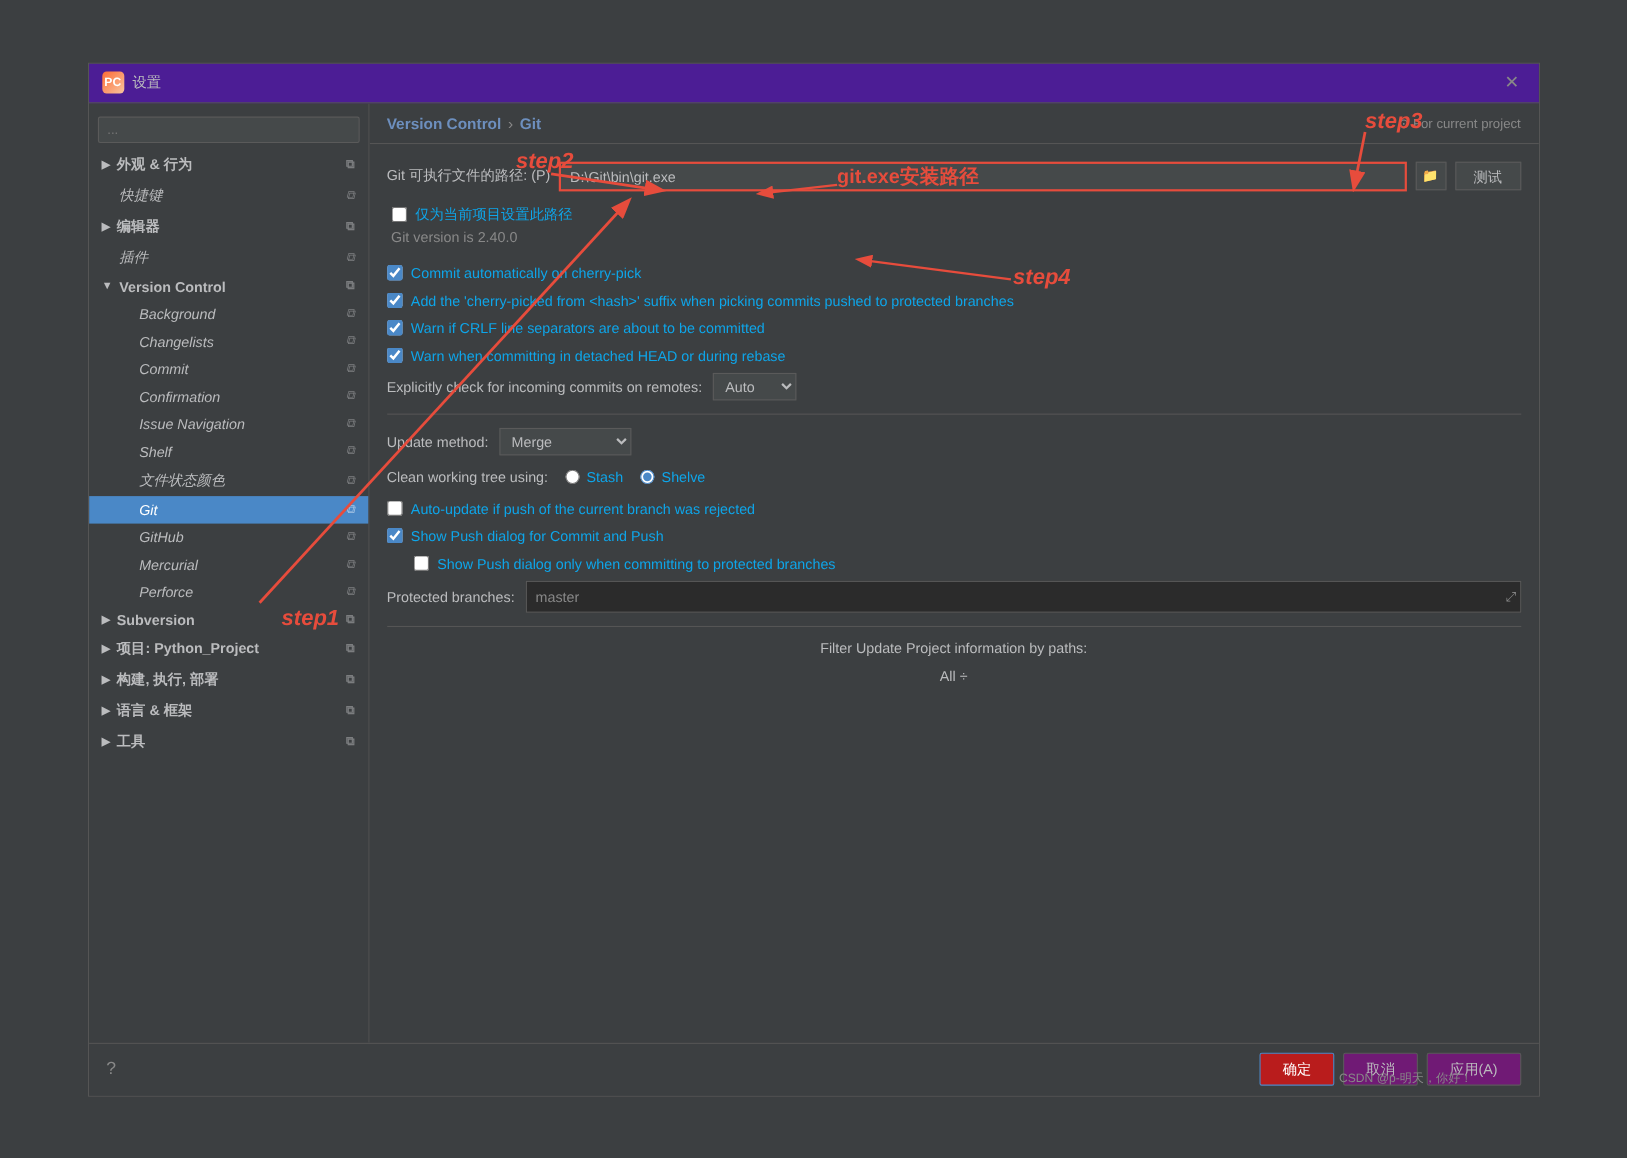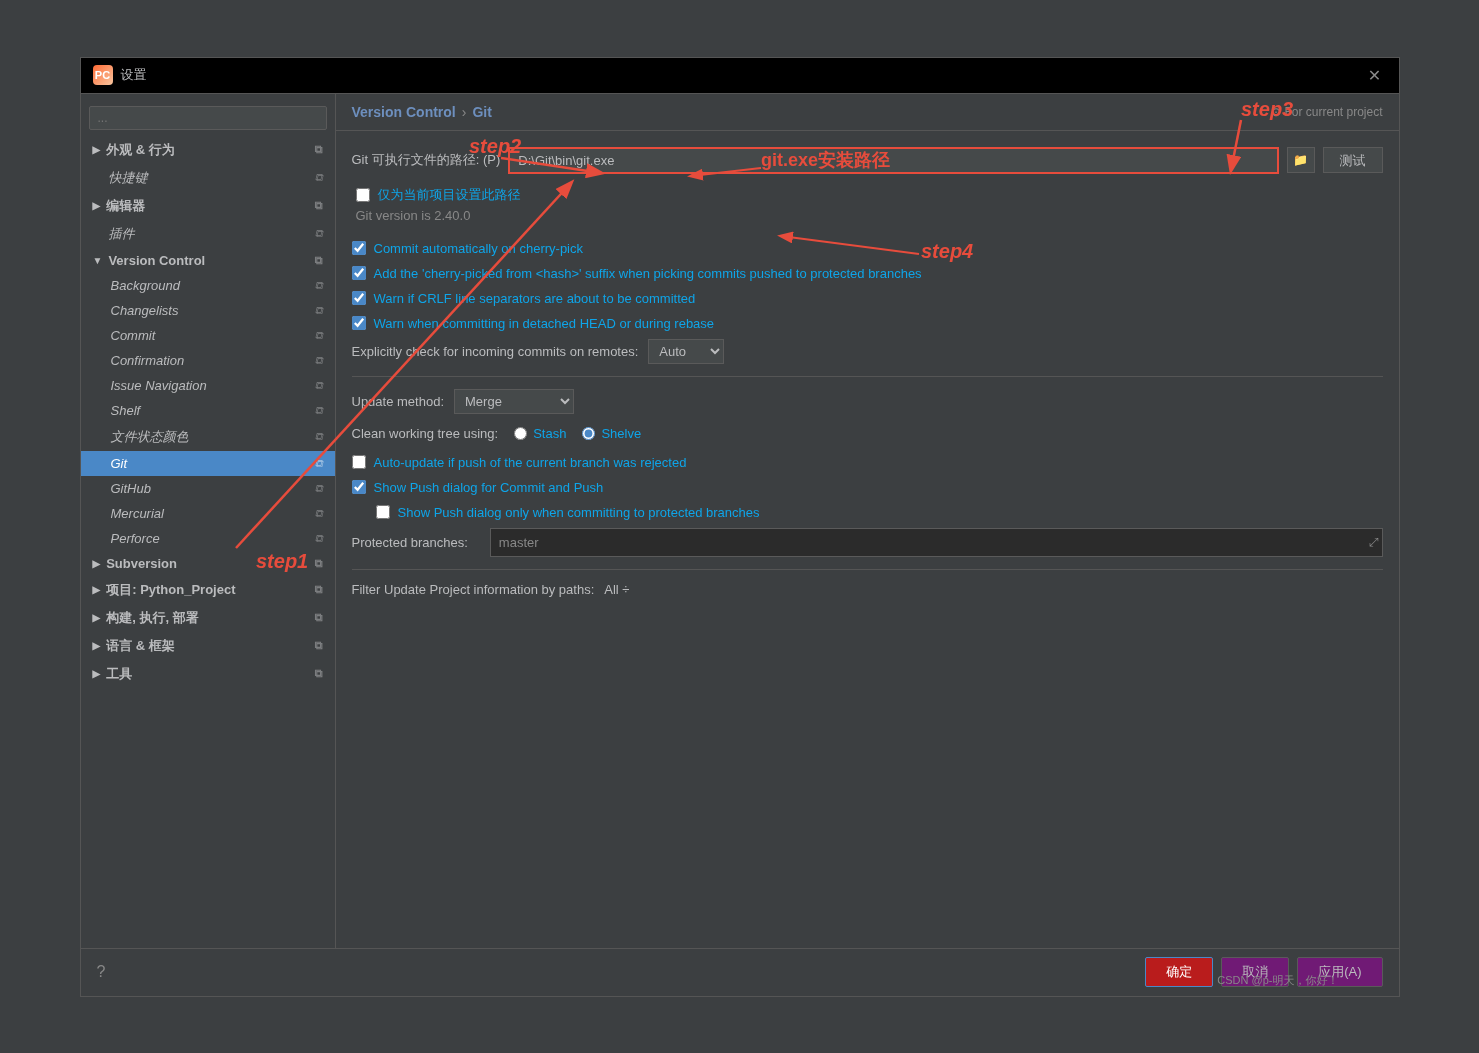--- a/index.html
+++ b/index.html
@@ -16,21 +16,21 @@
     .dialog {
       width: 1320px;
       height: 940px;
       background: #3c3f41;
       border: 1px solid #555;
       display: flex;
       flex-direction: column;
       position: relative;
     }
     .title-bar {
-      background: #000000;
+      background: #4c1d95;
       height: 36px;
       display: flex;
       align-items: center;
       padding: 0 12px;
       border-bottom: 1px solid #555;
       flex-shrink: 0;
     }
     .title-bar-icon {
       width: 20px;
       height: 20px;
@@ -110,21 +110,21 @@
     .sidebar-group-header .arrow {
       margin-right: 6px;
       font-size: 10px;
     }
     .sidebar-group-header .copy-icon {
       margin-left: auto;
       opacity: 0.5;
       font-size: 11px;
     }
     .sidebar-child {
-      padding-left: 30px;
+      padding-left: 46px;
     }
     
     .main-panel {
       flex: 1;
       display: flex;
       flex-direction: column;
       overflow: hidden;
       background: #3c3f41;
     }
     .panel-header {
@@ -272,21 +272,21 @@
       display: flex;
       align-items: center;
       gap: 6px;
     }
     .radio-option input[type=radio] {
       accent-color: #4a88c7;
     }
     .protected-row {
       display: flex;
       align-items: center;
-      gap: 22px;
+      gap: 10px;
       margin-bottom: 12px;
     }
     .protected-input-wrap {
       flex: 1;
       position: relative;
     }
     .protected-input {
       background: #2b2b2b;
       border: 1px solid #5a5a5a;
       color: #888;
@@ -300,20 +300,21 @@
       right: 4px; top: 50%;
       transform: translateY(-50%);
       color: #888; font-size: 12px;
       cursor: pointer;
     }
     .filter-row {
       display: flex;
       align-items: center;
       gap: 10px;
       margin-bottom: 12px;
+      flex-direction: column;
     }
     
     .bottom-bar {
       height: 48px;
       background: #3c3f41;
       border-top: 1px solid #555;
       display: flex;
       align-items: center;
       justify-content: flex-end;
       padding: 0 16px;

